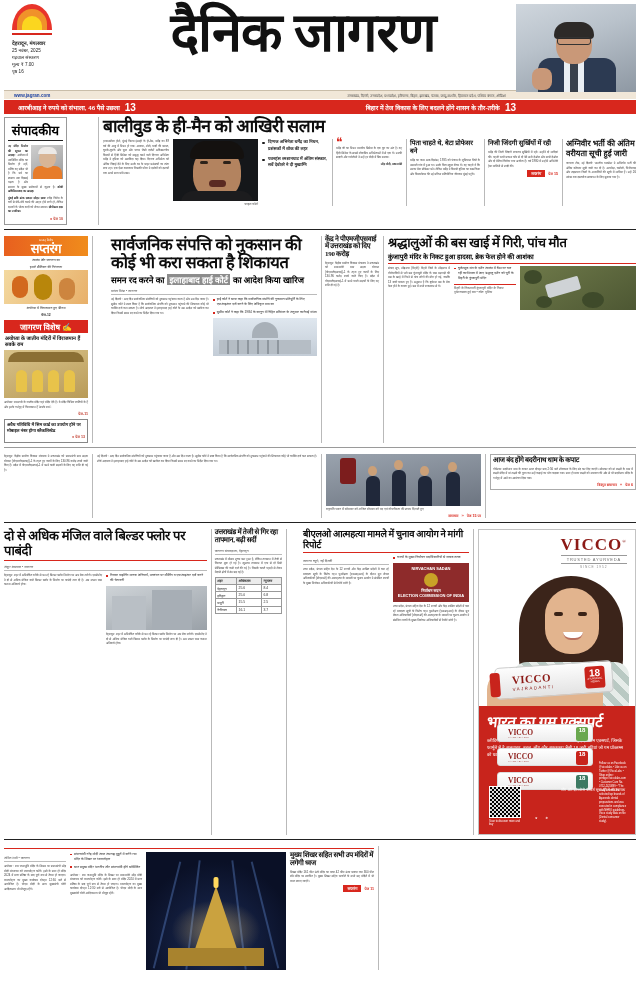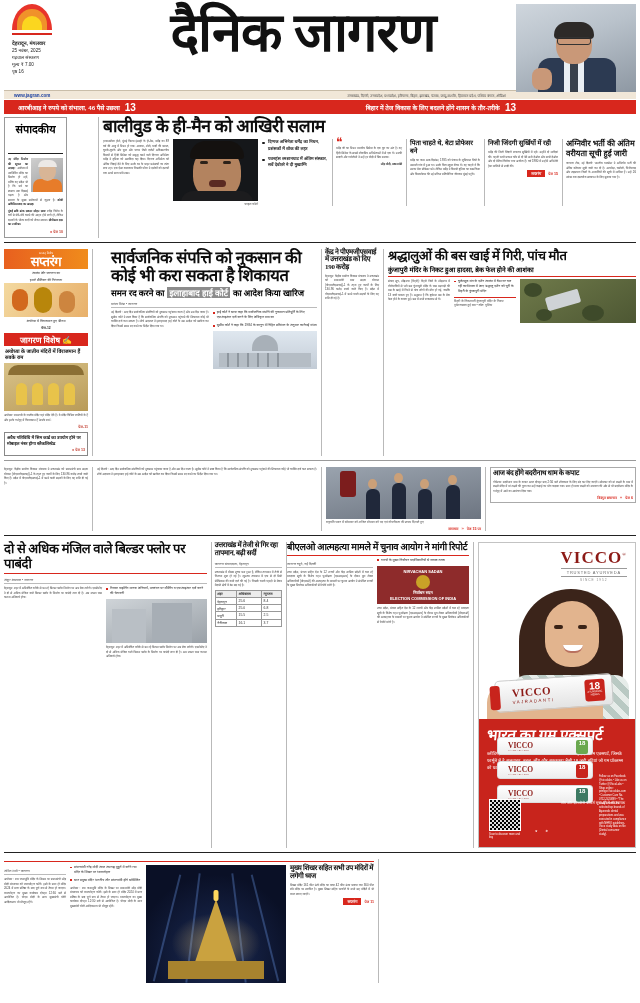--- a/index.html
+++ b/index.html
@@ -53,21 +53,21 @@
   .tk .t { font-size:6.2px; font-weight:bold; }
   .tk .n { font-size:10px; font-weight:bold; }
   .tk.b { margin-left:auto; padding-right:120px; }
 
   
   .cols { display:flex; gap:4px; padding-top:3px; }
   .rule { border-left:.6px solid #b9b9b9; }
 
   
   .edit-box { width:84px; border:1px solid #999; padding:3px; }
-  .edit-head { font-family:"Liberation Serif",serif; font-size:11px; font-weight:bold; text-align:center; border-bottom:1.4px solid #222; padding-bottom:17px; margin-bottom:3px; }
+  .edit-head { font-family:"Liberation Serif",serif; font-size:13px; font-weight:bold; text-align:center; border-bottom:1.4px solid #222; padding-bottom:1px; margin-bottom:3px; }
   .edit-fig { float:right; width:32px; height:34px; margin:1px 0 2px 3px; background:linear-gradient(150deg,#cfcfcf,#9a9a9a); position:relative; overflow:hidden;}
   .edit-fig .f-head{position:absolute;left:8px;top:4px;width:17px;height:19px;border-radius:50%;background:#d8b596;}
   .edit-fig .f-hair{position:absolute;left:7px;top:2px;width:19px;height:7px;border-radius:9px 9px 0 0;background:#ece9e6;}
   .edit-fig .f-body{position:absolute;left:2px;top:21px;width:29px;height:14px;border-radius:7px 7px 0 0;background:#e77c2a;}
   .pg-ref { text-align:right; font-size:3.6px; color:#c0392b; font-weight:bold; margin-top:2px;}
   .pg-ref .dot{color:#d8271d;}
 
   
   .lead { flex:1;margin-left:27px; }
   .lead h1 {
@@ -526,21 +526,21 @@
             </tr>
         <tr>
               <td>नैनीताल</td>
               <td>16.1</td>
               <td>3.7</td>
             </tr>
       </tbody>
         </table>
     </div>
 
-    <div class="rule" style="width:185px;padding-left:0">
+    <div class="rule" style="width:185px;padding-left:16px">
       <div class="sec-h md">बीएलओ आत्महत्या मामले में चुनाव आयोग ने मांगी रिपोर्ट</div>
       <div class="redline"></div>
       <div style="display:flex;gap:4px;margin-top:2px">
         <div style="width:86px">
           <div class="byline">जागरण ब्यूरो, नई दिल्ली</div>
           <div class="body-txt">उत्तर प्रदेश, बंगाल सहित देश के 12 राज्यों और केंद्र शासित प्रदेशों में चल रहे मतदाता सूची के विशेष गहन पुनरीक्षण (एसआइआर) के दौरान बूथ लेवल अधिकारियों (बीएलओ) की आत्महत्या के मामलों पर चुनाव आयोग ने संबंधित राज्यों के मुख्य निर्वाचन अधिकारियों से रिपोर्ट मांगी है।</div>
         </div>
         <div style="flex:1">
           <ul class="b-list">
             <li>राज्यों के मुख्य निर्वाचन पदाधिकारियों से जवाब तलब</li>

